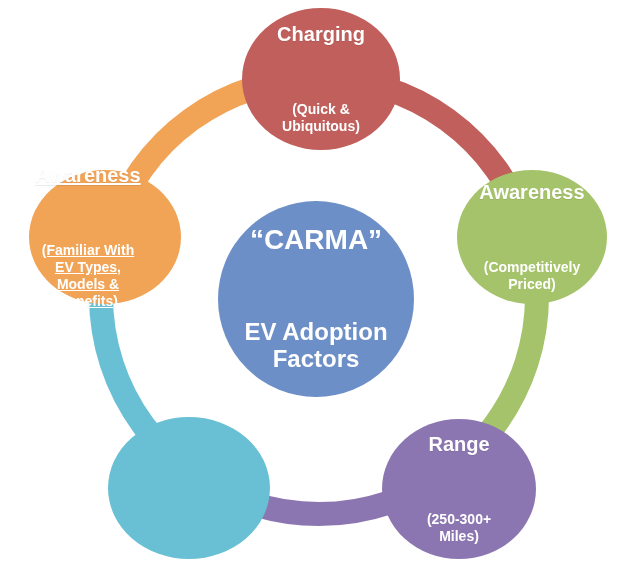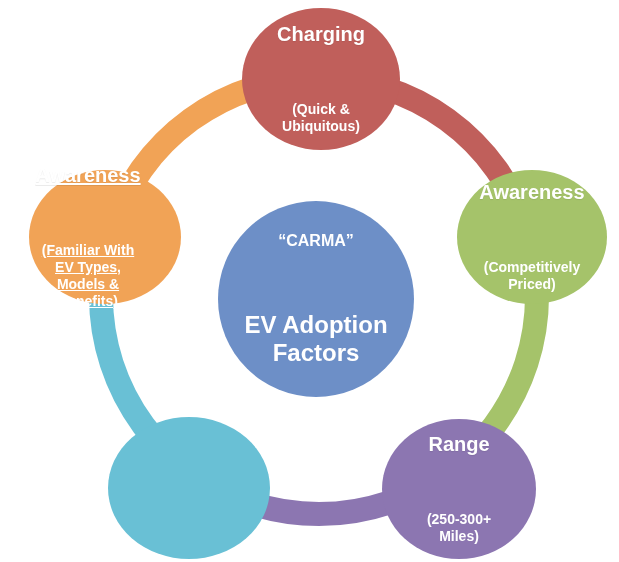--- a/index.html
+++ b/index.html
@@ -31,21 +31,21 @@
     white-space: pre-line;
     text-shadow: 0 1px 1px rgba(0,0,0,0.08);
   }
   .node-sub {
     font-size: 14px;
     line-height: 1.22;
     margin-top: 25px;
     white-space: pre-line;
   }
   .center-title {
-    font-size: 16px;
+    font-size: 28px;
     line-height: 1.1;
     white-space: pre-line;
   }
   .center-sub {
     font-size: 24px;
     line-height: 1.15;
     margin-top: 32px;
     white-space: pre-line;
   }
 </style>

